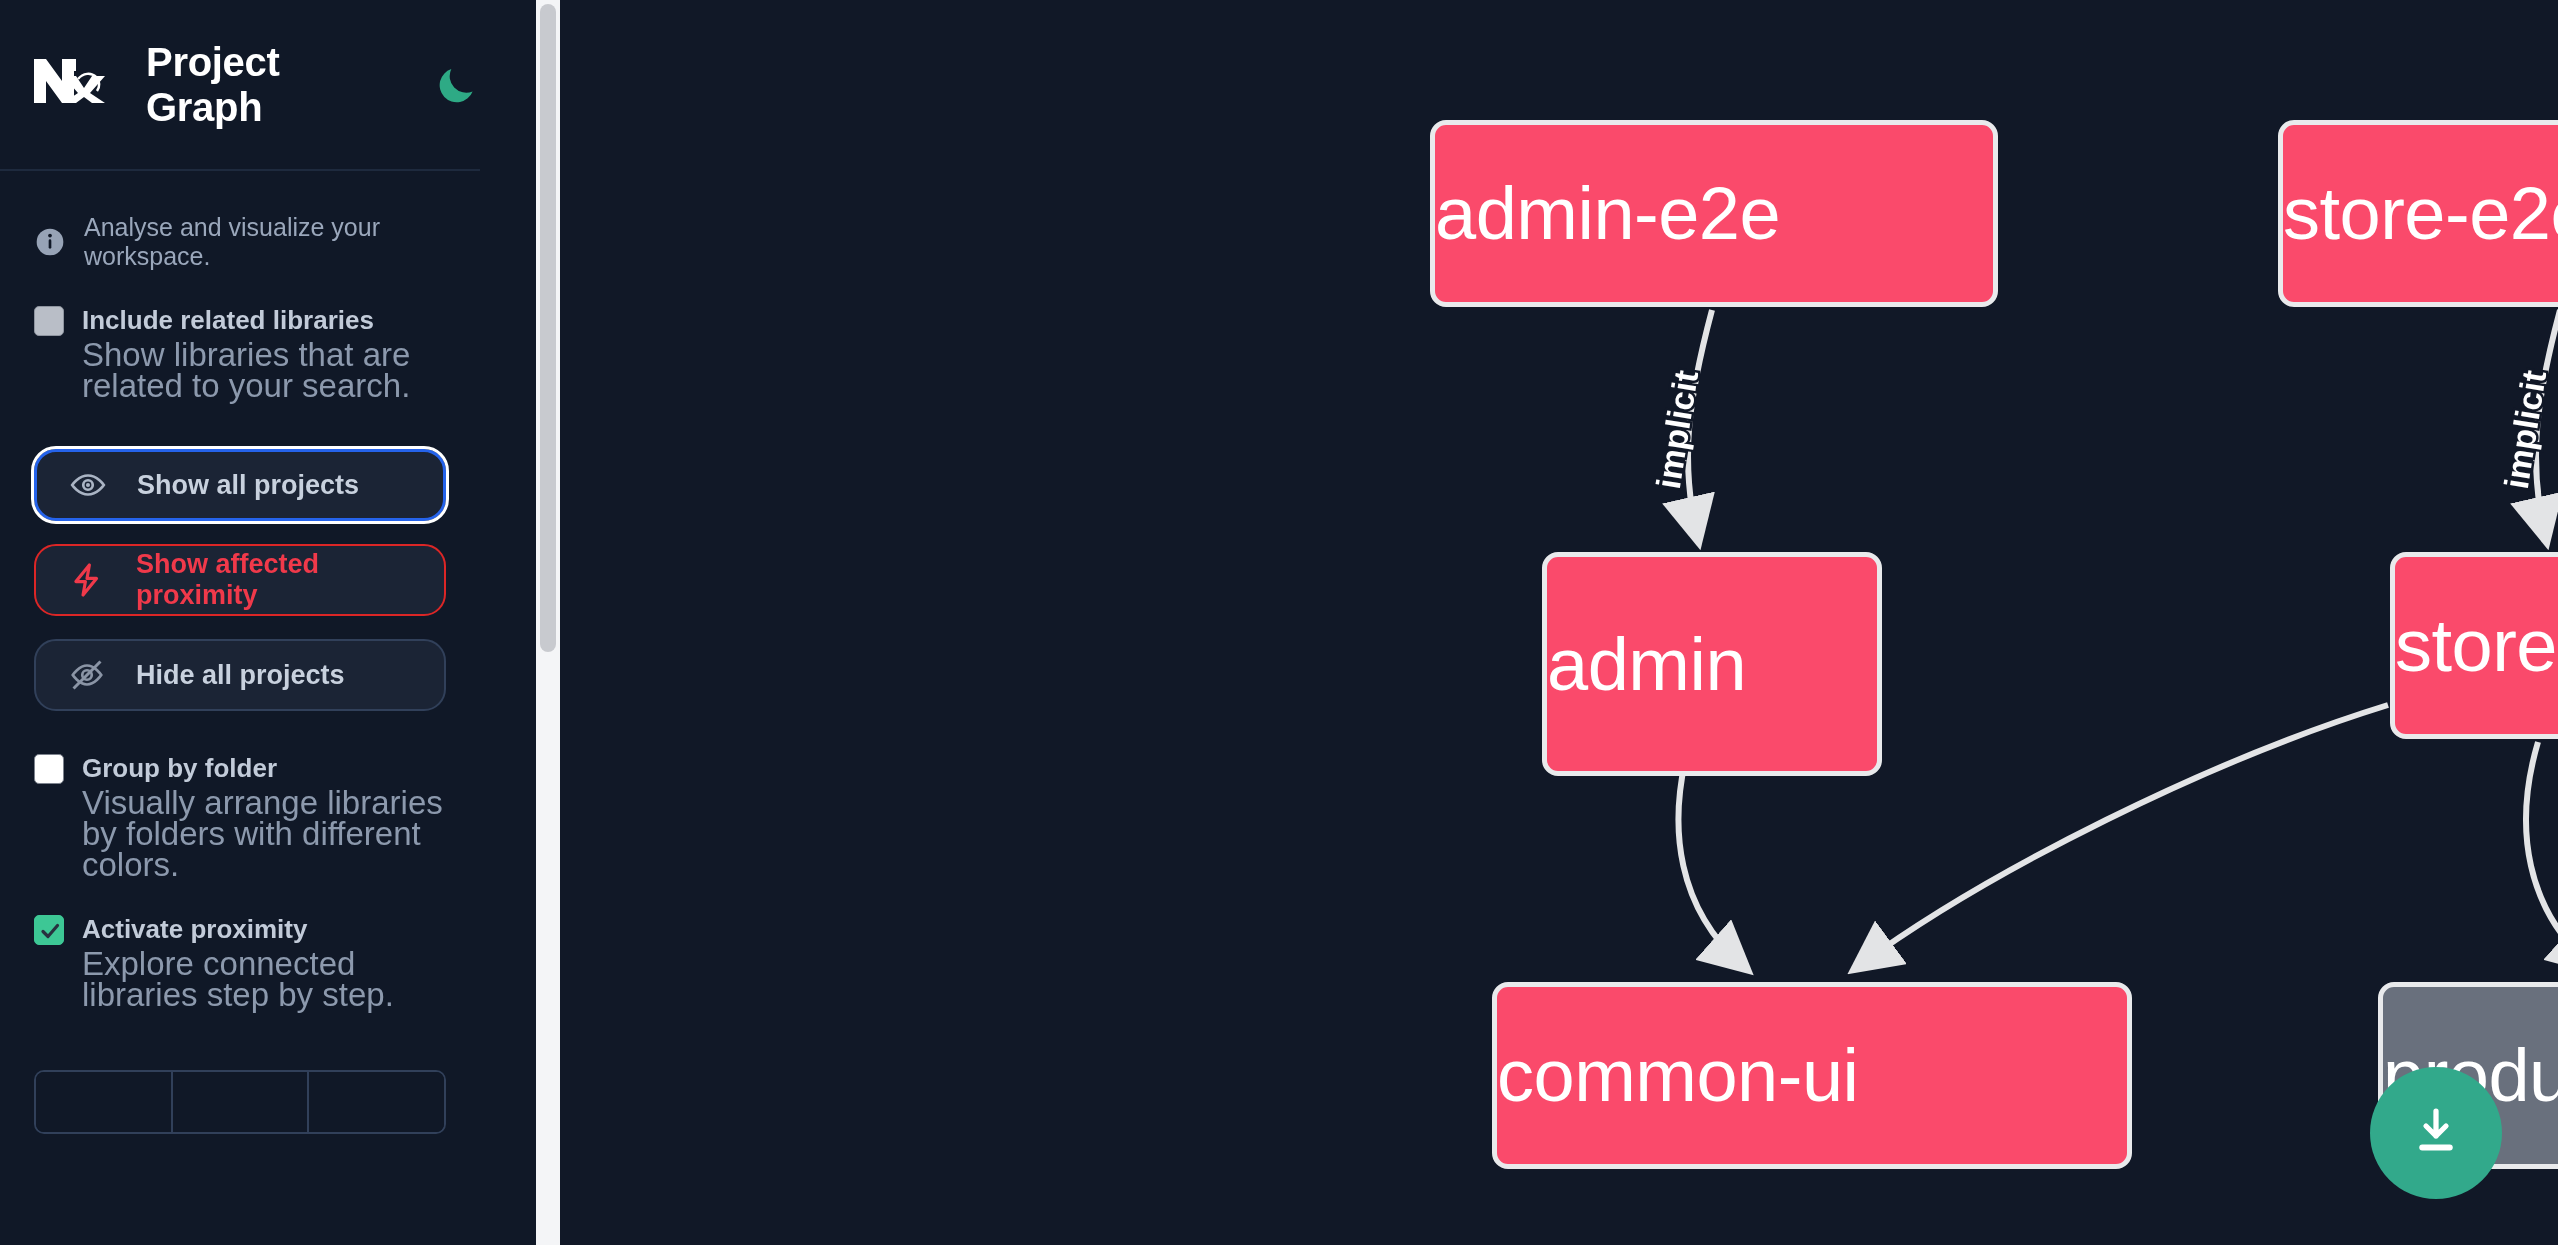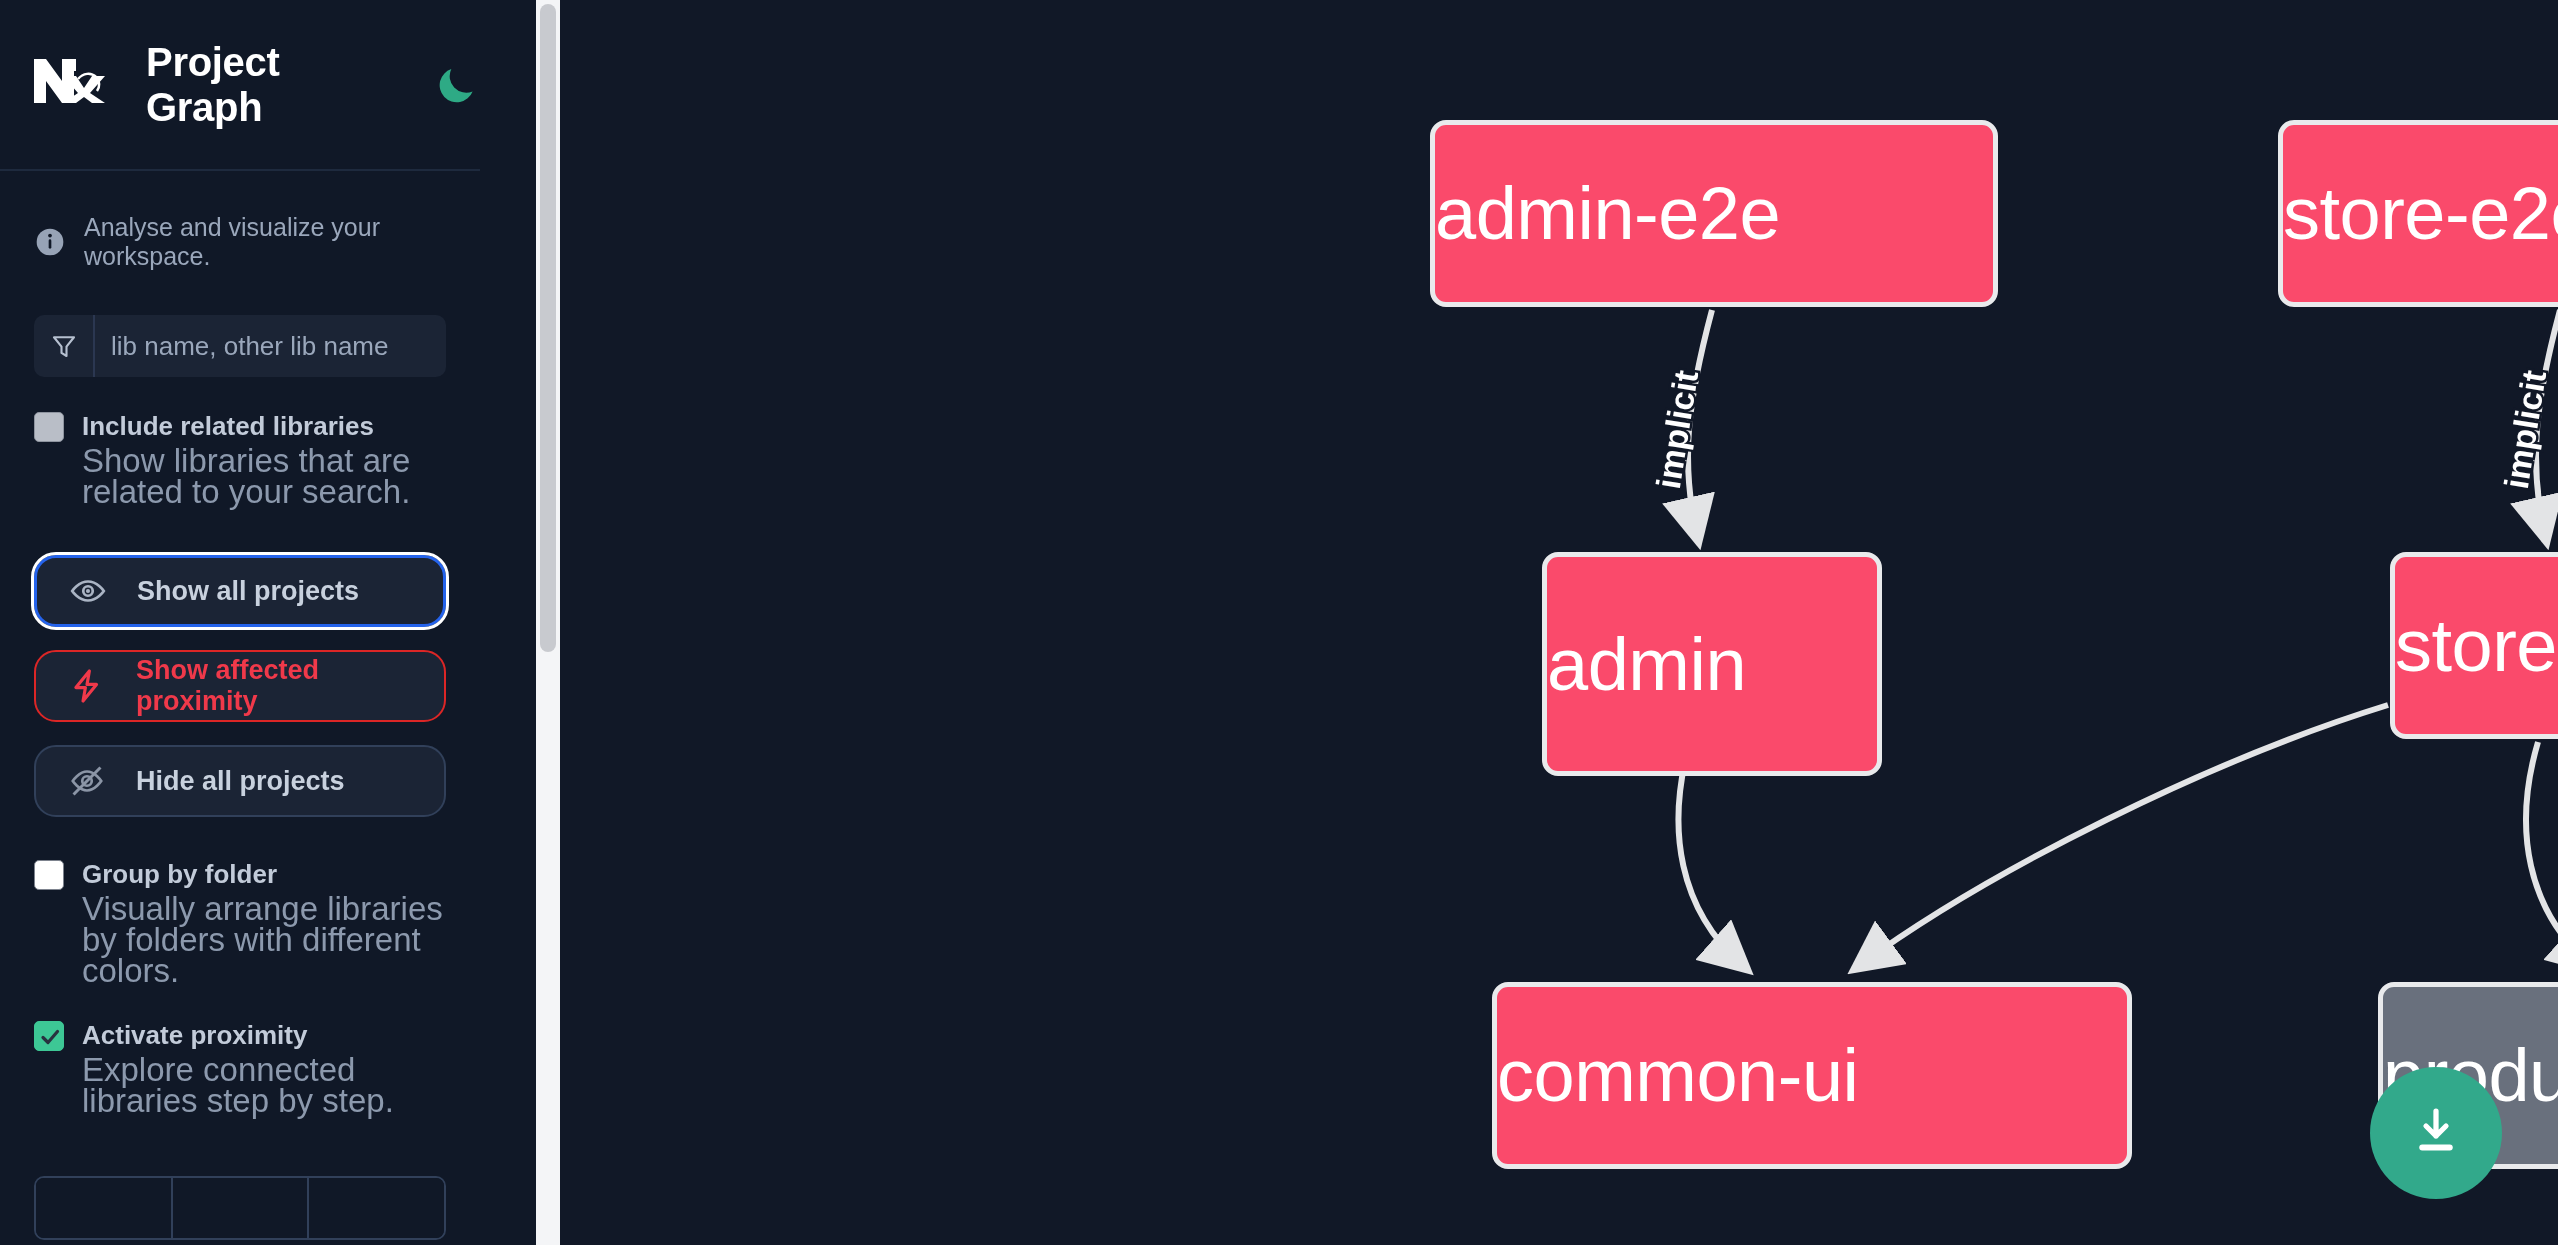--- a/index.html
+++ b/index.html
@@ -211,28 +211,20 @@
         <span class="info-icon">
           <svg width="32" height="32" viewBox="0 0 24 24">
             <circle cx="12" cy="12" r="10" fill="#97a3b6"></circle>
             <rect x="11" y="10" width="2" height="7" rx="1" fill="#101827"></rect>
             <circle cx="12" cy="7.2" r="1.4" fill="#101827"></circle>
           </svg>
         </span>
         <span class="tagline-text">Analyse and visualize your workspace.</span>
       </div>
 
-      <div class="filter-wrap">
-        <span class="filter-icon-box">
-          <svg width="30" height="30" viewBox="0 0 24 24">
-            <path fill="none" stroke="#b6c0d0" stroke-width="1.7" stroke-linejoin="round" d="M4 5h16l-6 7.5V20l-4-2.5v-5z"></path>
-          </svg>
-        </span>
-        <input class="filter-input" type="text" placeholder="lib name, other lib name" style="">
-      </div>
 
       <div class="chk-row">
         <span class="chk-box gray"></span>
         <span class="chk-texts">
           <div class="chk-label">Include related libraries</div>
           <div class="chk-desc">Show libraries that are related to your search.</div>
         </span>
       </div>
 
       <div class="btns">

